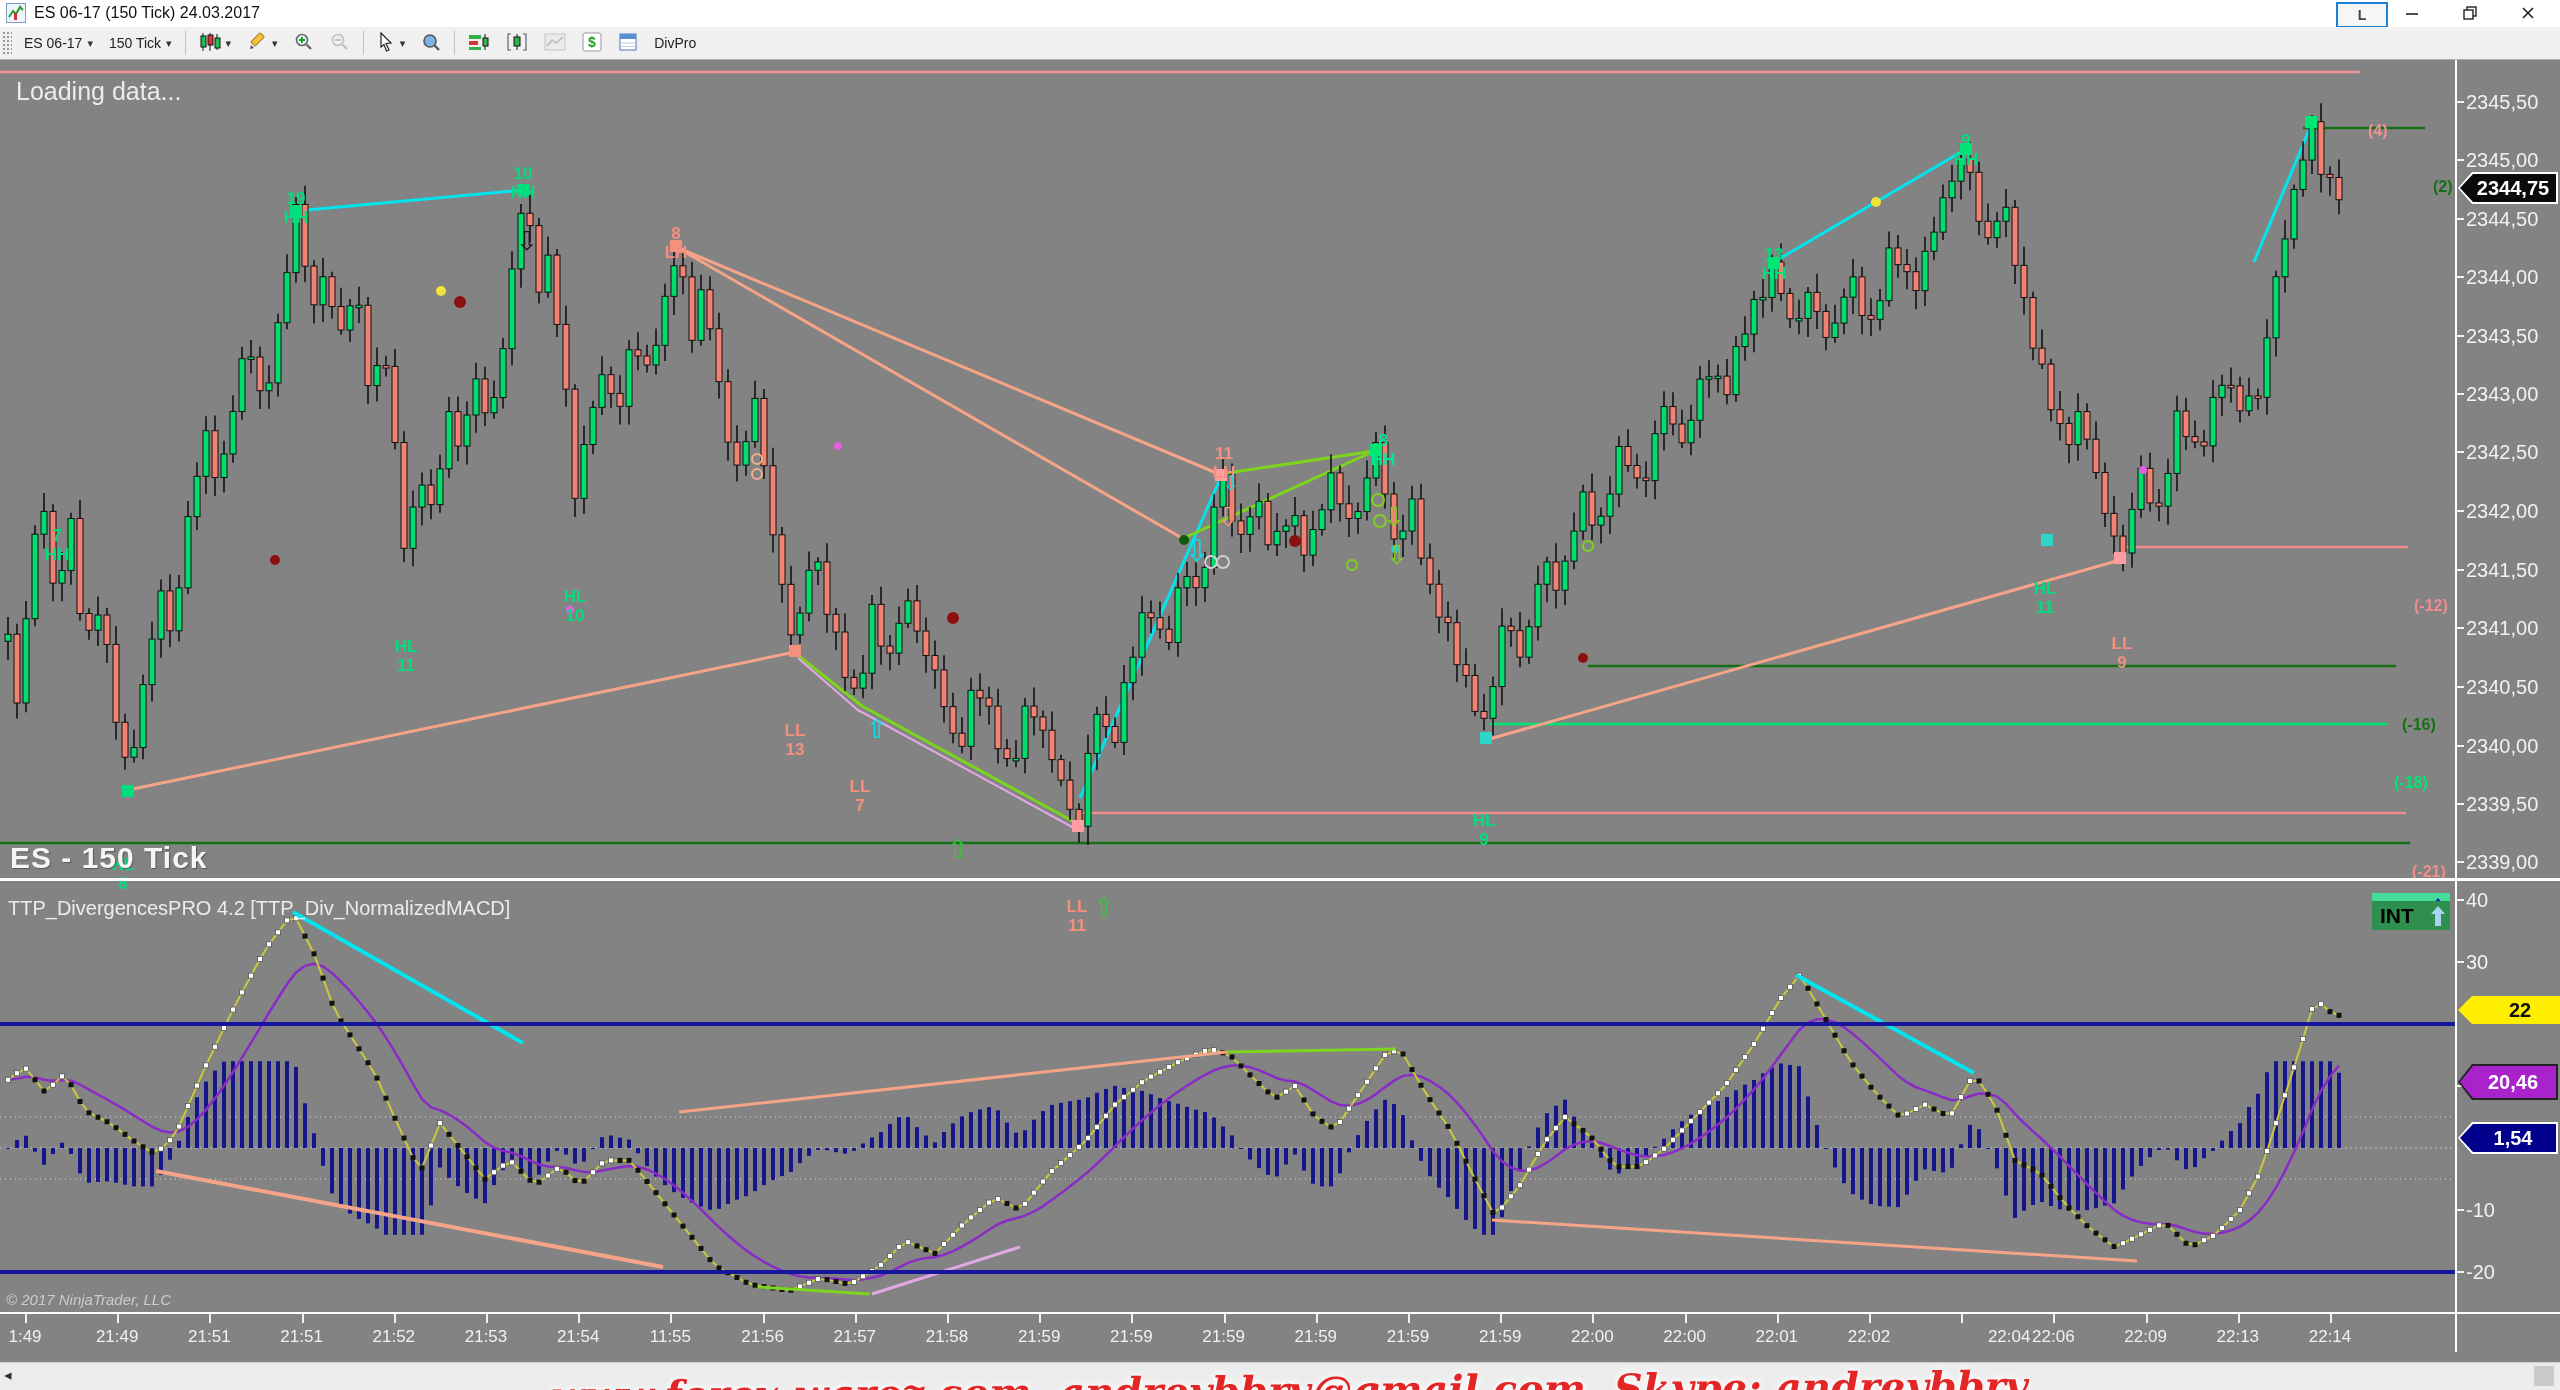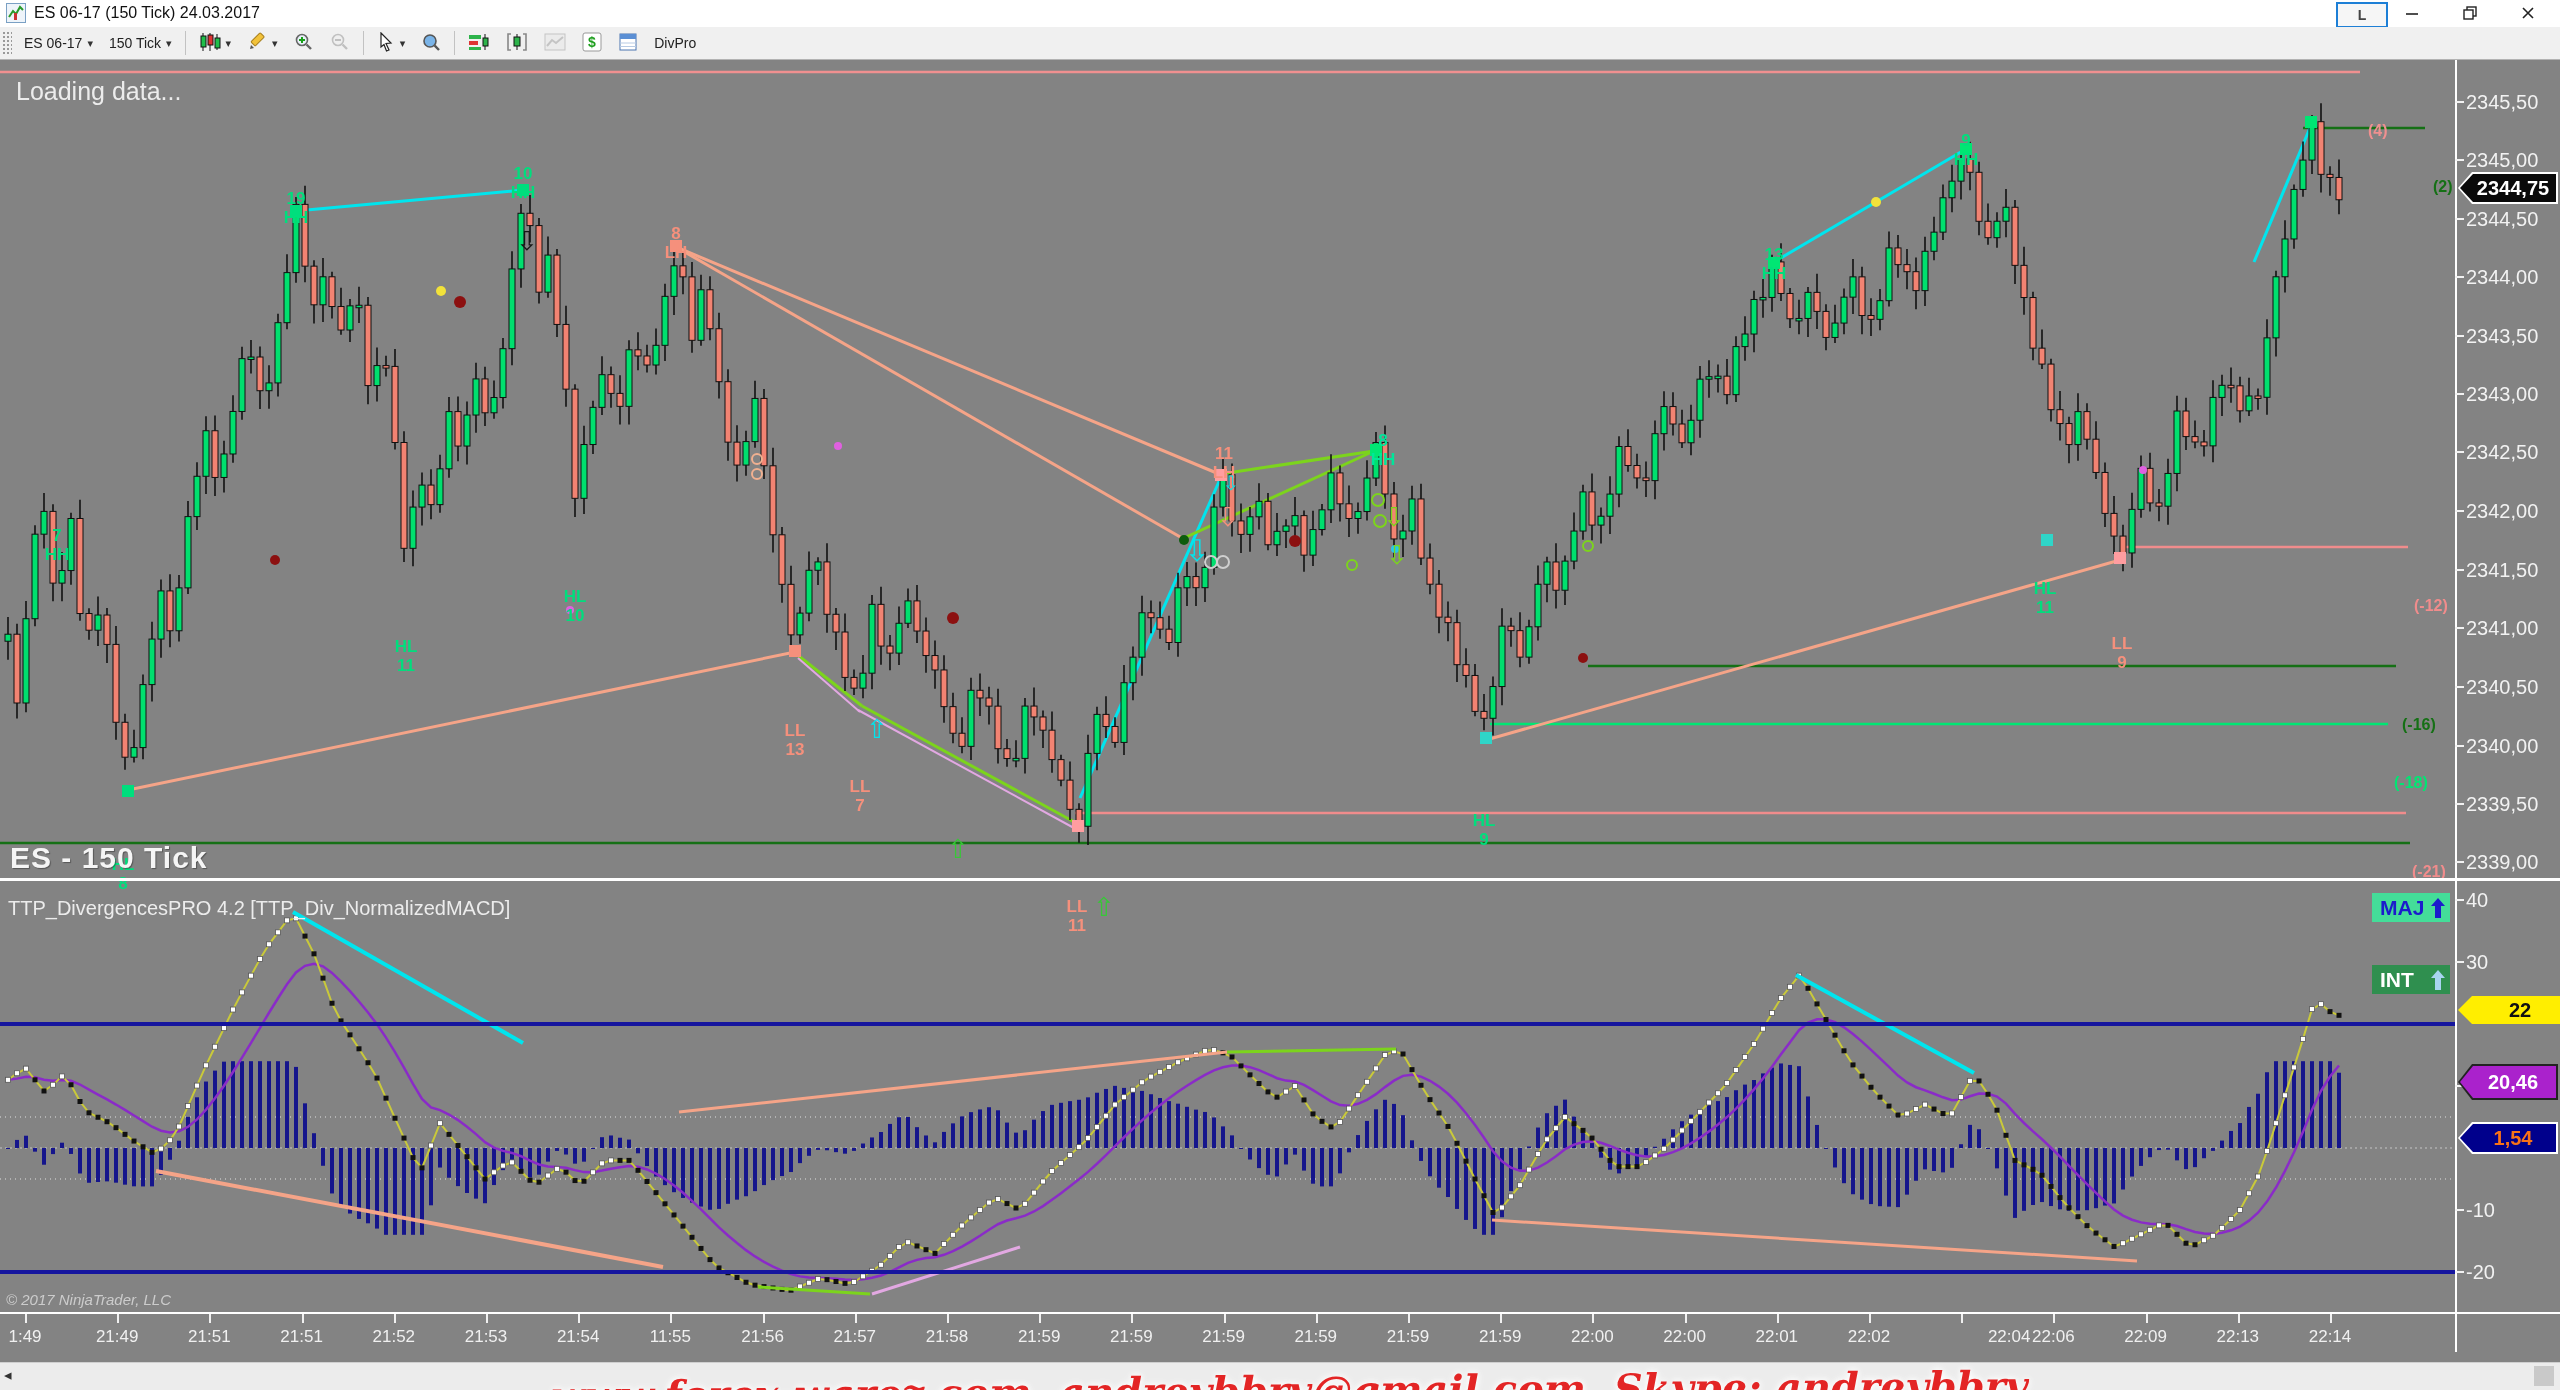--- a/index.html
+++ b/index.html
@@ -1418,31 +1418,31 @@
     </div>
   <div id="tags-container">
       <div class="tag tag-outer" style="top: 113px; width: 100px; height: 32px; background: rgb(255, 255, 255);">
         <div class="tag-inner" style="background: rgb(10, 10, 10); color: rgb(255, 255, 255);">2344,75</div>
       </div>
       <div class="tag tag-outer" style="top: 937px; width: 100px; height: 28px; background: rgb(255, 238, 0); color: rgb(17, 17, 17); padding-left: 12px;">22</div>
       <div class="tag tag-outer" style="top: 1005px; width: 100px; height: 36px; background: rgb(34, 34, 34);">
         <div class="tag-inner" style="background: rgb(170, 34, 204); color: rgb(255, 255, 255);">20,46</div>
       </div>
       <div class="tag tag-outer" style="top: 1063px; width: 100px; height: 32px; background: rgb(255, 255, 255);">
-        <div class="tag-inner" style="background: rgb(0, 0, 140); color: #f97316; text-align: right;">1,54</div>
+        <div class="tag-inner" style="background: rgb(0, 0, 140); color: #ffffff; text-align: right;">1,54</div>
       </div>
     </div>
   <div id="badges-container">
       <div class="badge" style="top: 834px; background: rgb(68, 221, 153); color: rgb(28, 28, 204);">
         <span>MAJ</span>
         <svg width="16" height="22" viewBox="0 0 16 22" style="margin-left: auto; margin-right: 4px;">
           <path d="M8 1 L15 9 H11 V21 H5 V9 H1 Z" fill="#1c1ccc"></path>
         </svg>
       </div>
-      <div class="badge" style="top: 906px; background: rgb(47, 143, 79); color: #ffffff;">
+      <div class="badge" style="top: 842px; background: rgb(47, 143, 79); color: #000000;">
         <span>INT</span>
         <svg width="16" height="22" viewBox="0 0 16 22" style="margin-left: auto; margin-right: 4px;">
           <path d="M8 1 L15 9 H11 V21 H5 V9 H1 Z" fill="#a8d4f0"></path>
         </svg>
       </div>
     </div>
   <div id="time-axis" style="position: absolute; left: 0px; top: 0px;">
       <div class="time-tick" style="left: 25px;"></div>
       <div class="time-label" style="left: 25px;">1:49</div>
       <div class="time-tick" style="left: 117.2px;"></div>

